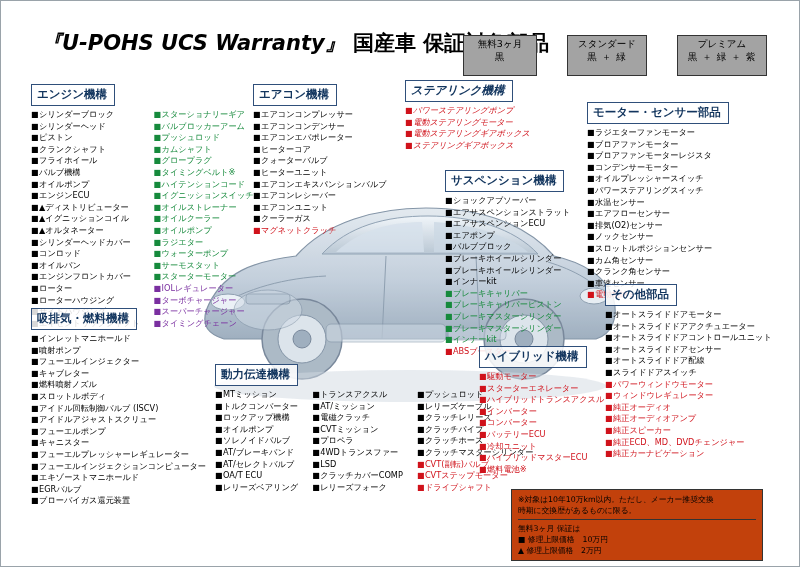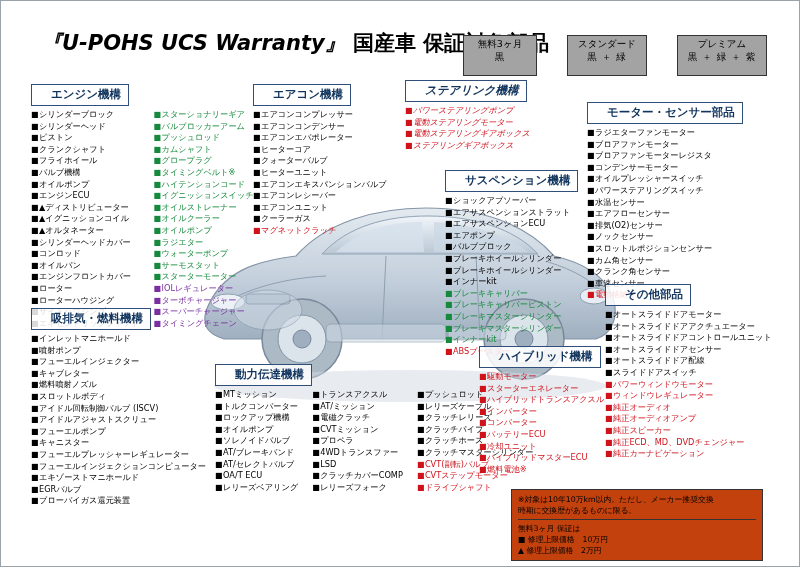--- a/index.html
+++ b/index.html
@@ -48,21 +48,21 @@
   #legend-2{left:676px;width:88px;}
   .mk-black{color:#000;}
 
   
   .grp{position:absolute;}
   .grp-head{
     display:inline-block;
     border:1px solid #2f4f7a;
     background:rgba(255,255,255,.85);
     font-size:11.5px;font-weight:bold;
-    padding:2px 7px 3px 19px;
+    padding:2px 7px 3px 5px;
     color:#12355e;
     white-space:nowrap;
   }
   .grp-list{
     margin-top:3px;
     font-size:8.2px;
     line-height:10.6px;
     white-space:nowrap;
   }
   .grp-list .it{display:block;}

